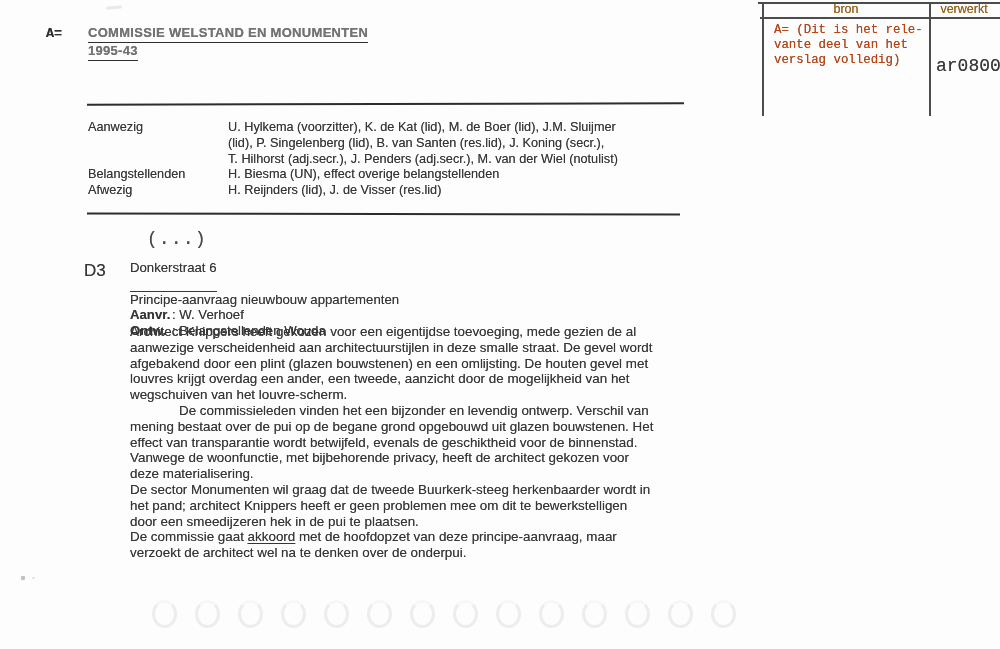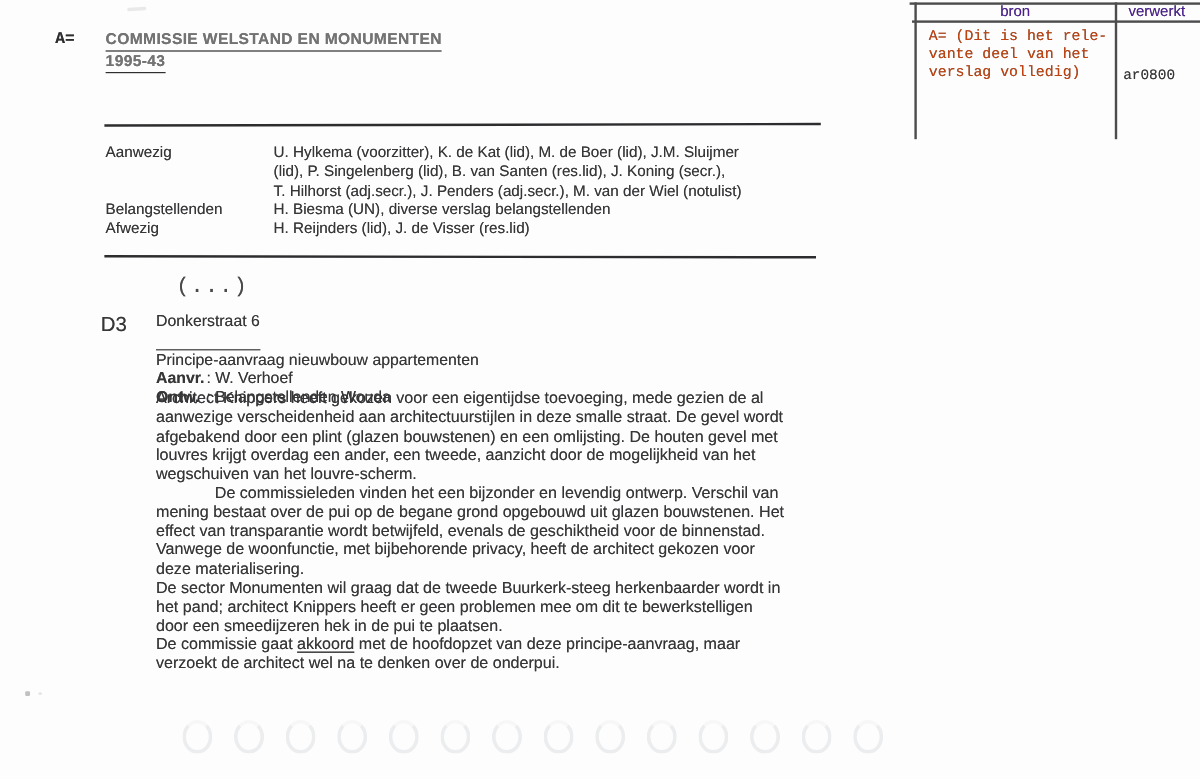--- a/index.html
+++ b/index.html
@@ -13,25 +13,25 @@
   }
   .scan-text{ text-shadow:0 0 0.5px rgba(54,54,56,0.65); }
   .mono{ font-family:"Liberation Mono", monospace; }
 
   
   .tbl-line{ position:absolute; background:#4c4c4e; }
   .tbl-htop{ left:758px; top:2px; width:242px; height:2px; }
   .tbl-hheader{ left:760px; top:17px; width:240px; height:1.5px; }
   .tbl-vleft{ left:762px; top:2px; width:1.5px; height:114px; }
   .tbl-vmid{ left:929px; top:2px; width:1.5px; height:114px; }
-  .tbl-th{ position:absolute; top:2px; font-size:12.5px; line-height:14px; text-align:center; color:#4c1d95;}
+  .tbl-th{ position:absolute; top:2px; font-size:12.5px; line-height:14px; text-align:center; color:#a16207;}
   .th-bron{ left:763px; width:166px; }
   .th-verwerkt{ left:930px; width:68px; }
   .tbl-note{ position:absolute; left:774px; top:23px; font-size:12.4px; line-height:14.8px; white-space:pre-line; color:#c2410c;}
-  .tbl-verwerkt-val{ position:absolute; left:936px; top:56px; font-size:12px; color:#38383a;}
+  .tbl-verwerkt-val{ position:absolute; left:936px; top:56px; font-size:18px; color:#38383a;}
 
   
   .margin-mark{ position:absolute; left:46px; top:26px; font-size:13.5px; font-weight:bold; color:#2e2e30;}
   .doc-title{ position:absolute; left:88px; top:25px; font-size:13px; font-weight:bold; letter-spacing:0.3px; line-height:16.5px; color:#737373;}
   .u-block{ display:table; border-bottom:1.7px solid #2f2f31; padding-bottom:0.5px; }
 
   .intro{ position:absolute; left:88px; top:76px; width:620px; font-size:13.4px; line-height:15.6px; white-space:pre-line; }
 
   .rule{ position:absolute; background:#2d2d2f; }
   .rule-1{ left:87px; top:103px; width:597px; height:2px; transform:rotate(-0.12deg); }
@@ -101,21 +101,21 @@
 
 
   <div class="rule rule-1"></div>
 
   <div class="attendance scan-text">
     <div class="att-label">Aanwezig</div>
     <div class="att-value">U. Hylkema (voorzitter), K. de Kat (lid), M. de Boer (lid), J.M. Sluijmer
 (lid), P. Singelenberg (lid), B. van Santen (res.lid), J. Koning (secr.),
 T. Hilhorst (adj.secr.), J. Penders (adj.secr.), M. van der Wiel (notulist)</div>
     <div class="att-label">Belangstellenden</div>
-    <div class="att-value">H. Biesma (UN), diverse verslag belangstellenden</div>
+    <div class="att-value">H. Biesma (UN), effect overige belangstellenden</div>
     <div class="att-label">Afwezig</div>
     <div class="att-value">H. Reijnders (lid), J. de Visser (res.lid)</div>
   </div>
 
   <div class="rule rule-2"></div>
 
   <div class="ellipsis-mark mono scan-text">(...)</div>
 
   <div class="item-code scan-text">D3</div>
 

